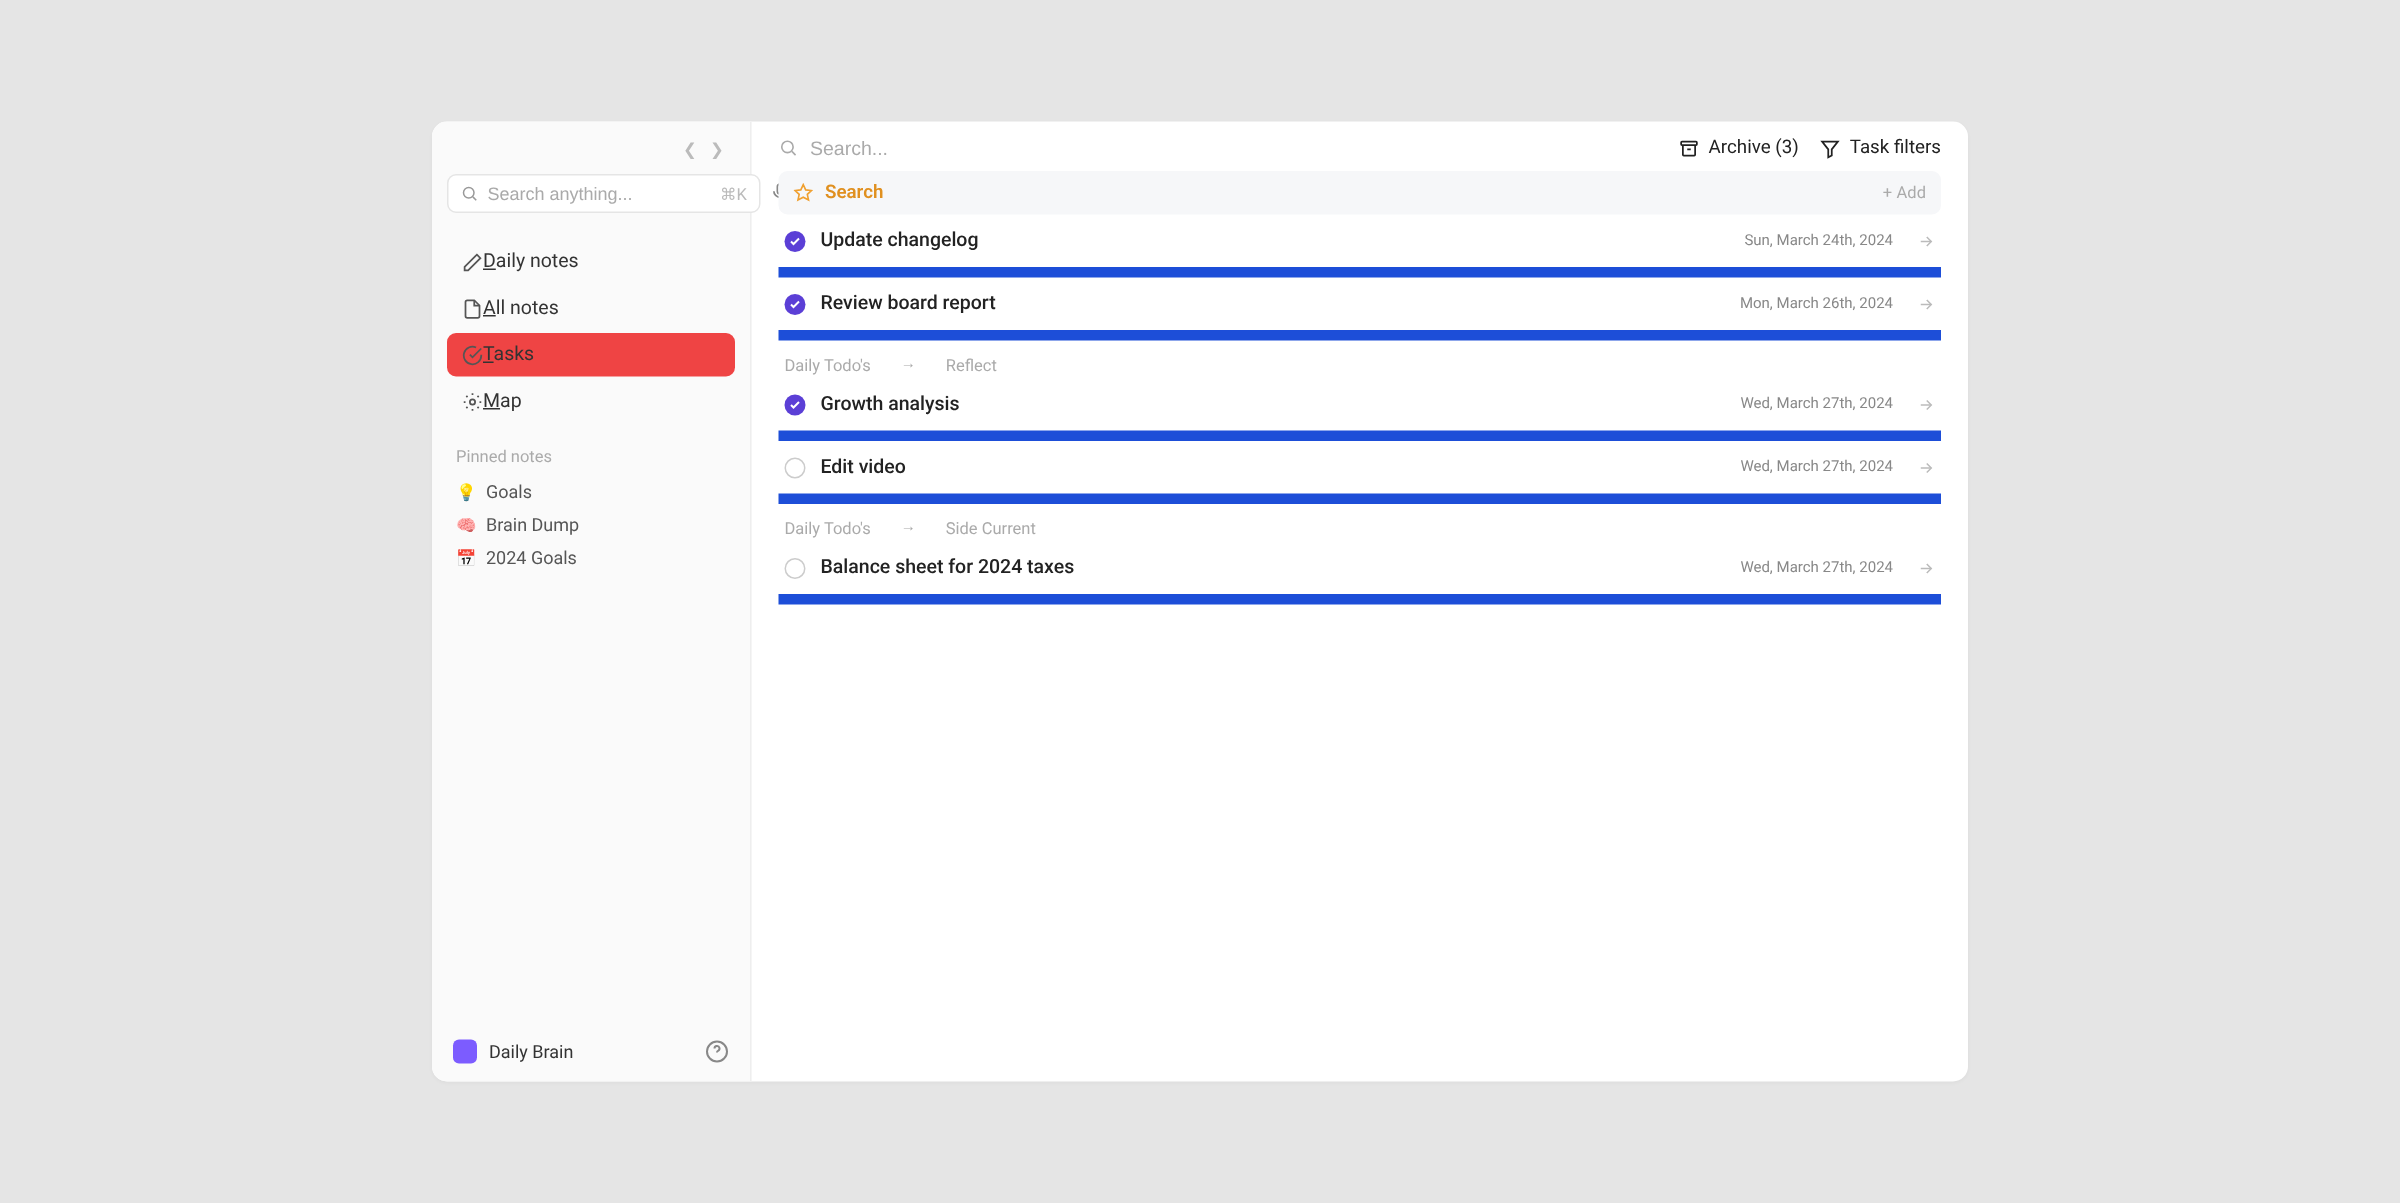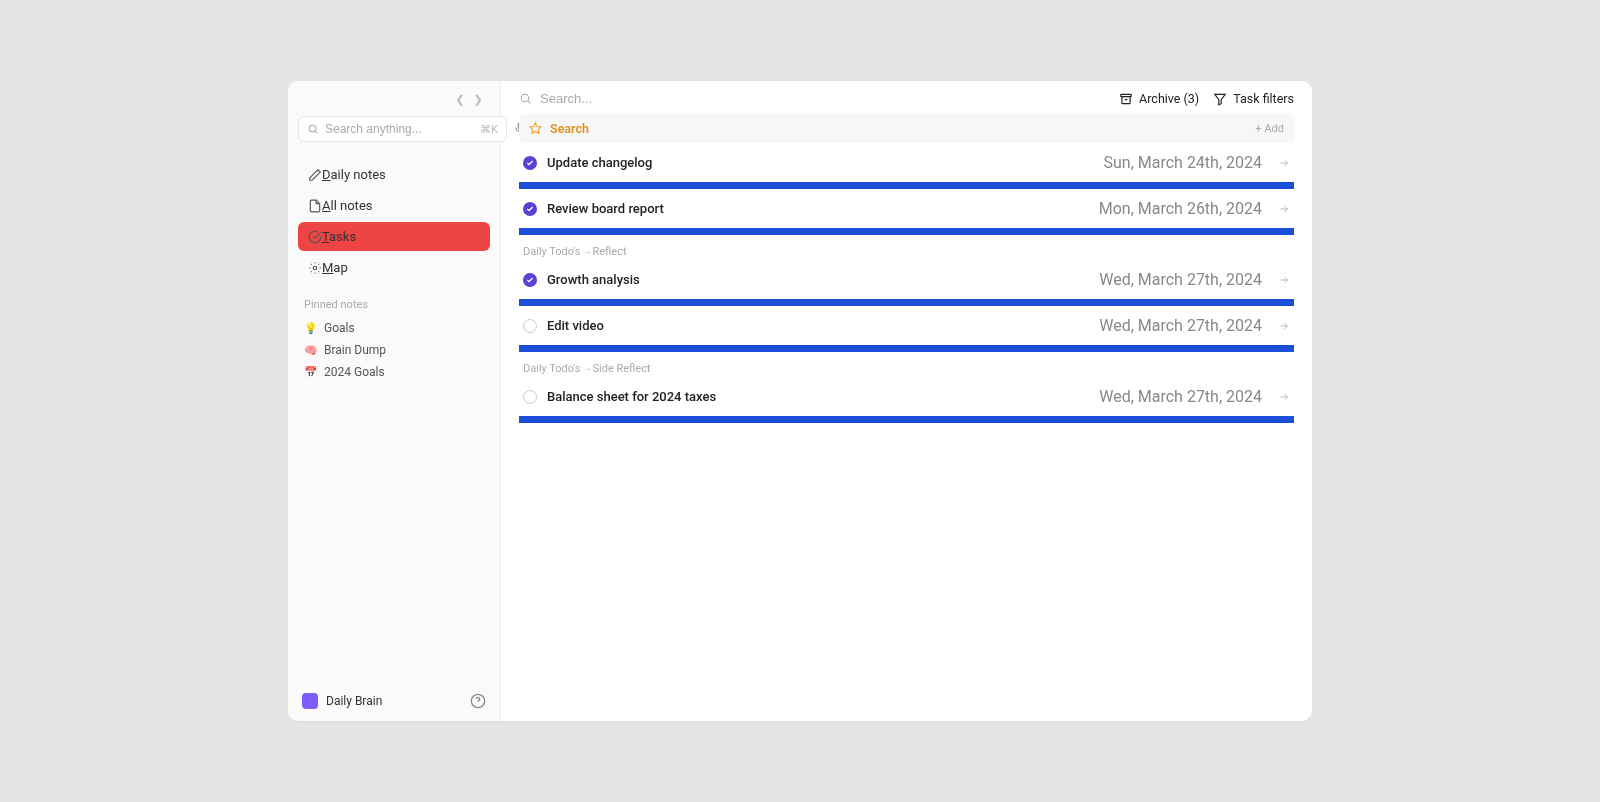--- a/index.html
+++ b/index.html
@@ -209,29 +209,29 @@
   display: flex;
   align-items: center;
   justify-content: center;
 }
 .task-check.done svg { width: 8px; height: 8px; color: #fff; }
 .task-check.open {
   border: 1.5px solid #ccc;
   background: #fff;
 }
 .task-title { flex: 1; font-size: 13px; color: #222; font-weight: 500; }
-.task-date { font-size: 16px; color: #888; }
+.task-date { font-size: 10px; color: #888; }
 .task-arrow { width: 12px; height: 12px; color: #bbb; margin-left: 6px; }
 .breadcrumb {
   padding: 10px 22px 2px 22px;
   font-size: 11px;
   color: #aaa;
   display: flex;
   align-items: flex-start;
-  gap: 1px;
+  gap: 20px;
 }
 .breadcrumb .arrow { font-size: 10px; }
 svg { display: block; }
 </style>
 </head>
 <body>
 
 <div class="app">
 
   <aside class="sidebar">
@@ -408,21 +408,21 @@
         <svg class="task-arrow" viewBox="0 0 24 24" fill="none" stroke="currentColor" stroke-width="2">
             <line x1="5" y1="12" x2="19" y2="12"></line>
             <polyline points="13 6 19 12 13 18"></polyline>
           </svg>
       </div>
     </div>
 
     <div class="breadcrumb">
       <span>Daily Todo's</span>
       <span class="arrow">→</span>
-      <span>Side Reflect</span>
+      <span>Side Current</span>
     </div>
     <div class="task-list">
       <div class="task-row">
         <div class="task-check open"></div>
         <span class="task-title">Balance sheet for 2024 taxes</span>
         <span class="task-date">Wed, March 27th, 2024</span>
         <svg class="task-arrow" viewBox="0 0 24 24" fill="none" stroke="currentColor" stroke-width="2">
             <line x1="5" y1="12" x2="19" y2="12"></line>
             <polyline points="13 6 19 12 13 18"></polyline>
           </svg>

